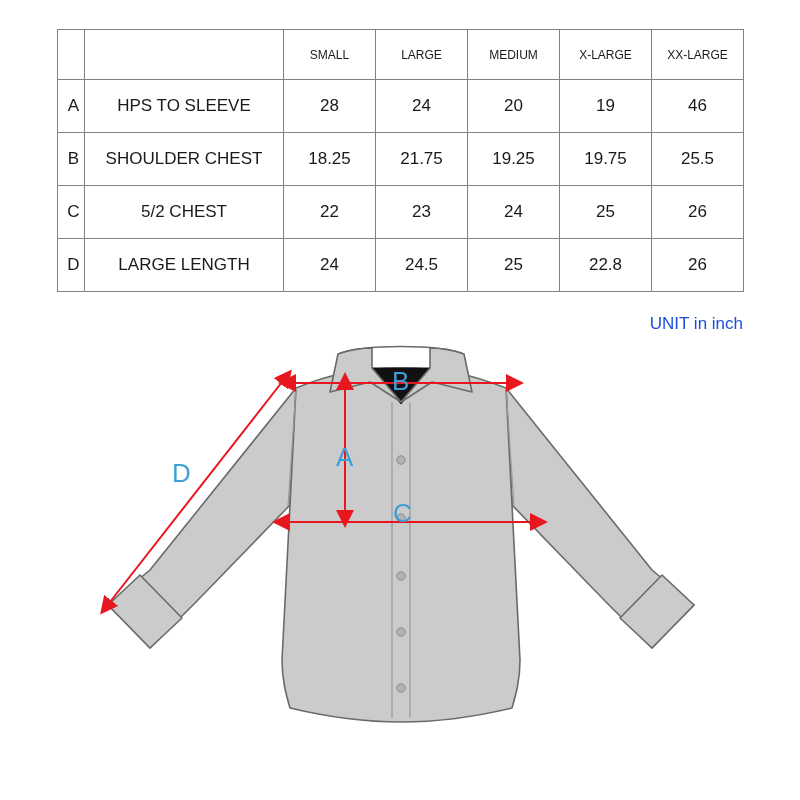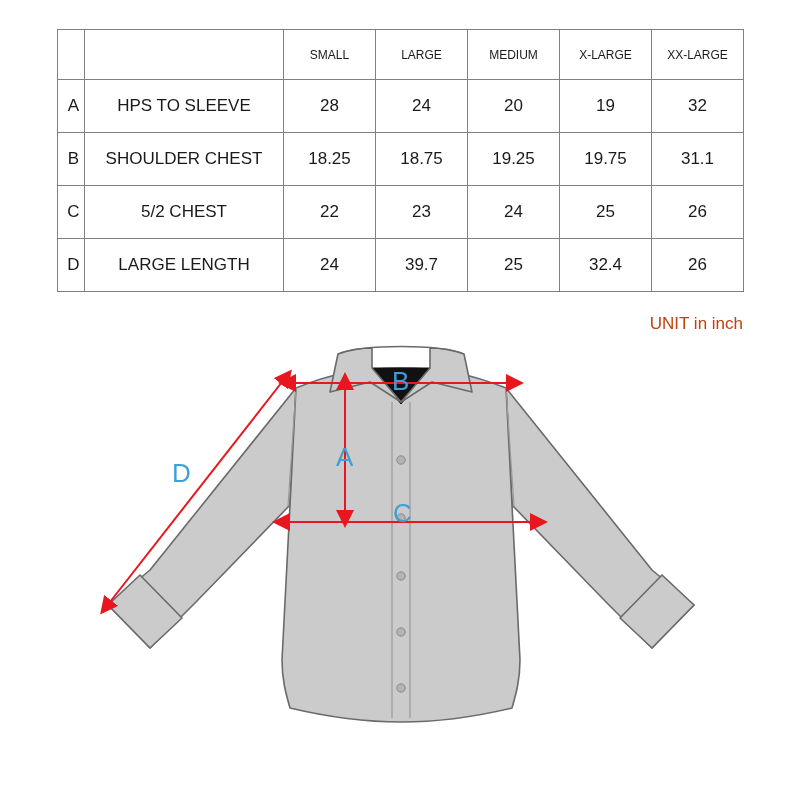--- a/index.html
+++ b/index.html
@@ -46,21 +46,21 @@
   .size-table .col-size { width: 92px; }
   .head-row td { font-size: 12px; height: 49px; }
   .name-cell { font-size: 17px; text-align: center; }
   .empty-cell { border: 1px solid #808080; }
 
   .unit-label {
     position: absolute;
     right: 57px;
     top: 314px;
     font-size: 17px;
-    color: #c2410c;
+    color: #1d4ed8;
   }
 
   
   .illustration {
     position: absolute;
     left: 0;
     top: 330px;
     width: 800px;
     height: 460px;
   }
@@ -100,50 +100,50 @@
       <td>XX-LARGE</td>
     </tr>
 
     <tr>
       <td class="col-letter-cell">A</td>
       <td class="name-cell">HPS TO SLEEVE</td>
       <td>28</td>
       <td>24</td>
       <td>20</td>
       <td>19</td>
-      <td>32</td>
+      <td>46</td>
     </tr>
 
     <tr>
       <td class="col-letter-cell">B</td>
       <td class="name-cell">SHOULDER CHEST</td>
       <td>18.25</td>
-      <td>18.75</td>
+      <td>21.75</td>
       <td>19.25</td>
       <td>19.75</td>
-      <td>31.1</td>
+      <td>25.5</td>
     </tr>
 
     <tr>
       <td class="col-letter-cell">C</td>
       <td class="name-cell">5/2 CHEST</td>
       <td>22</td>
       <td>23</td>
       <td>24</td>
       <td>25</td>
       <td>26</td>
     </tr>
 
     <tr>
       <td class="col-letter-cell">D</td>
       <td class="name-cell">LARGE LENGTH</td>
       <td>24</td>
-      <td>39.7</td>
+      <td>24.5</td>
       <td>25</td>
-      <td>32.4</td>
+      <td>22.8</td>
       <td>26</td>
     </tr>
   </tbody>
 </table>
 
 <div class="unit-label">UNIT in inch</div>
 
 <div class="illustration">
   <svg width="800" height="460" viewBox="0 0 800 460" xmlns="http://www.w3.org/2000/svg">
 

